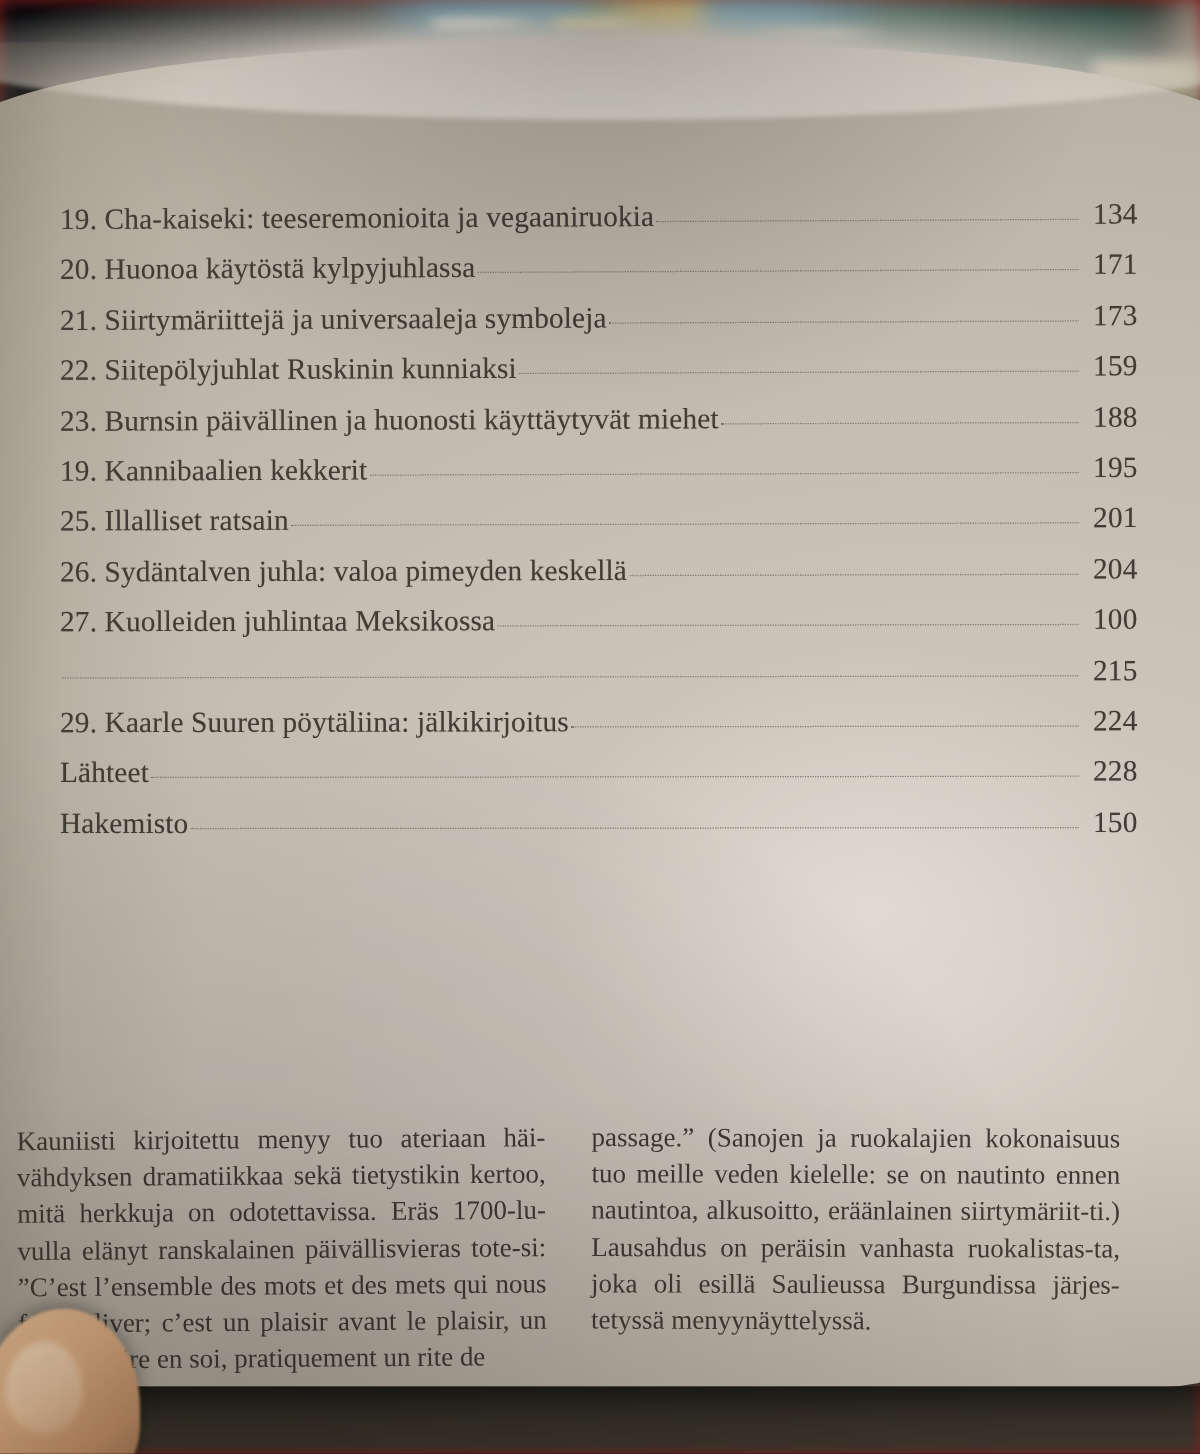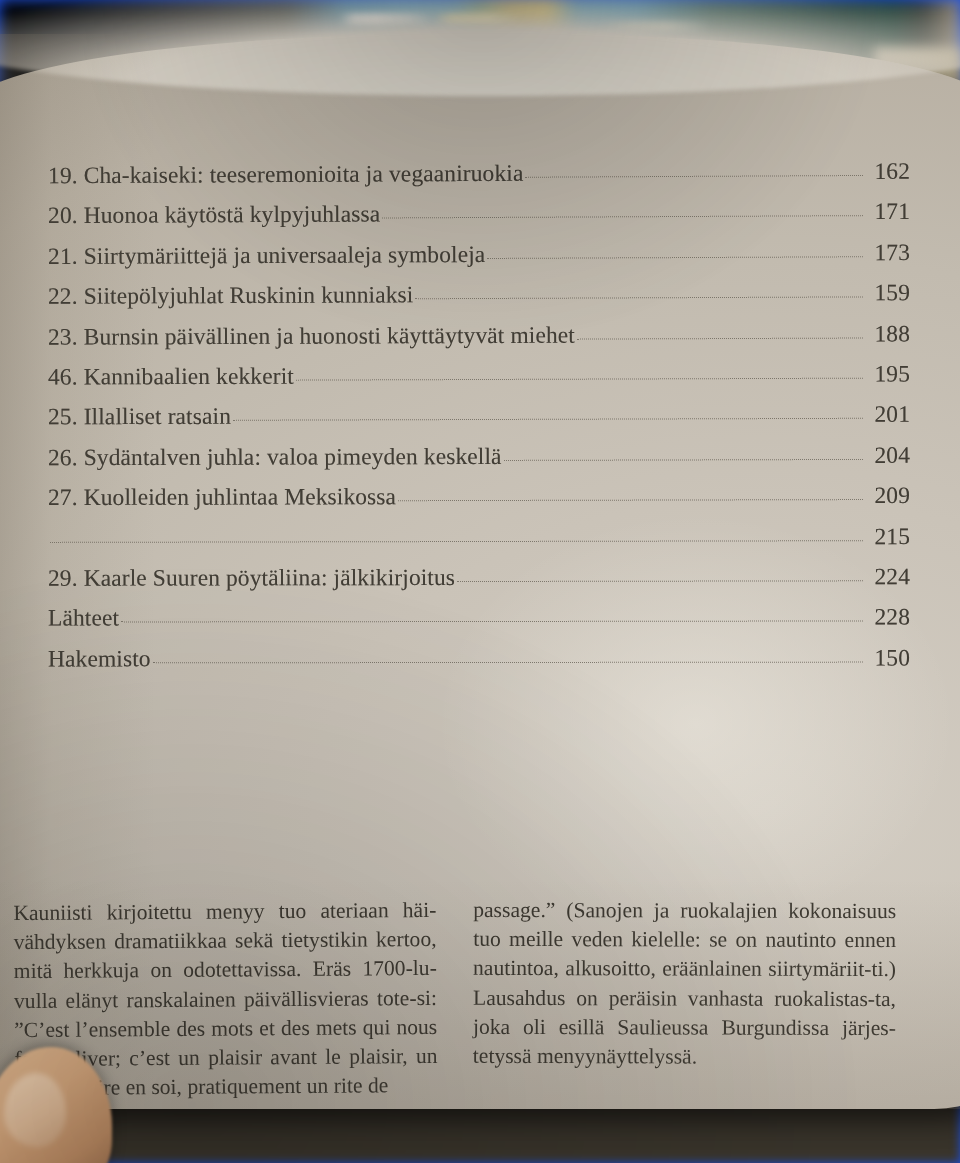--- a/index.html
+++ b/index.html
@@ -7,21 +7,21 @@
     margin: 0;
     padding: 0;
     background: #000;
   }
   #photo {
     position: relative;
     width: 960px;
     height: 1163px;
     overflow: hidden;
     font-family: "Liberation Serif", "DejaVu Serif", serif;
-    background: #1d4ed8;
+    background: #7f1d1d;
   }
 
   
   .bg-dark {
     position: absolute;
     left: 0; top: 0;
     width: 960px; height: 150px;
     background:
       linear-gradient(90deg,
         #05070a 0%,
@@ -260,21 +260,21 @@
     <div class="page-shade-left"></div>
     <div class="page-shade-bottom"></div>
     <div class="page-hilite"></div>
 
     <div class="content">
 
       <ul class="toc" id="toc-list">
           <li class="toc-row">
             <span class="toc-title">19. Cha-kaiseki: teeseremonioita ja vegaaniruokia</span>
             <span class="toc-leader"></span>
-            <span class="toc-page">162</span>
+            <span class="toc-page">134</span>
           </li>
           <li class="toc-row">
             <span class="toc-title">20. Huonoa käytöstä kylpyjuhlassa</span>
             <span class="toc-leader"></span>
             <span class="toc-page">171</span>
           </li>
           <li class="toc-row">
             <span class="toc-title">21. Siirtymäriittejä ja universaaleja symboleja</span>
             <span class="toc-leader"></span>
             <span class="toc-page">173</span>
@@ -283,38 +283,38 @@
             <span class="toc-title">22. Siitepölyjuhlat Ruskinin kunniaksi</span>
             <span class="toc-leader"></span>
             <span class="toc-page">159</span>
           </li>
           <li class="toc-row">
             <span class="toc-title">23. Burnsin päivällinen ja huonosti käyttäytyvät miehet</span>
             <span class="toc-leader"></span>
             <span class="toc-page">188</span>
           </li>
           <li class="toc-row">
-            <span class="toc-title">46. Kannibaalien kekkerit</span>
+            <span class="toc-title">19. Kannibaalien kekkerit</span>
             <span class="toc-leader"></span>
             <span class="toc-page">195</span>
           </li>
           <li class="toc-row">
             <span class="toc-title">25. Illalliset ratsain</span>
             <span class="toc-leader"></span>
             <span class="toc-page">201</span>
           </li>
           <li class="toc-row">
             <span class="toc-title">26. Sydäntalven juhla: valoa pimeyden keskellä</span>
             <span class="toc-leader"></span>
             <span class="toc-page">204</span>
           </li>
           <li class="toc-row">
             <span class="toc-title">27. Kuolleiden juhlintaa Meksikossa</span>
             <span class="toc-leader"></span>
-            <span class="toc-page">209</span>
+            <span class="toc-page">100</span>
           </li>
           <li class="toc-row">
             <span class="toc-leader"></span>
             <span class="toc-page">215</span>
           </li>
           <li class="toc-row">
             <span class="toc-title">29. Kaarle Suuren pöytäliina: jälkikirjoitus</span>
             <span class="toc-leader"></span>
             <span class="toc-page">224</span>
           </li>

